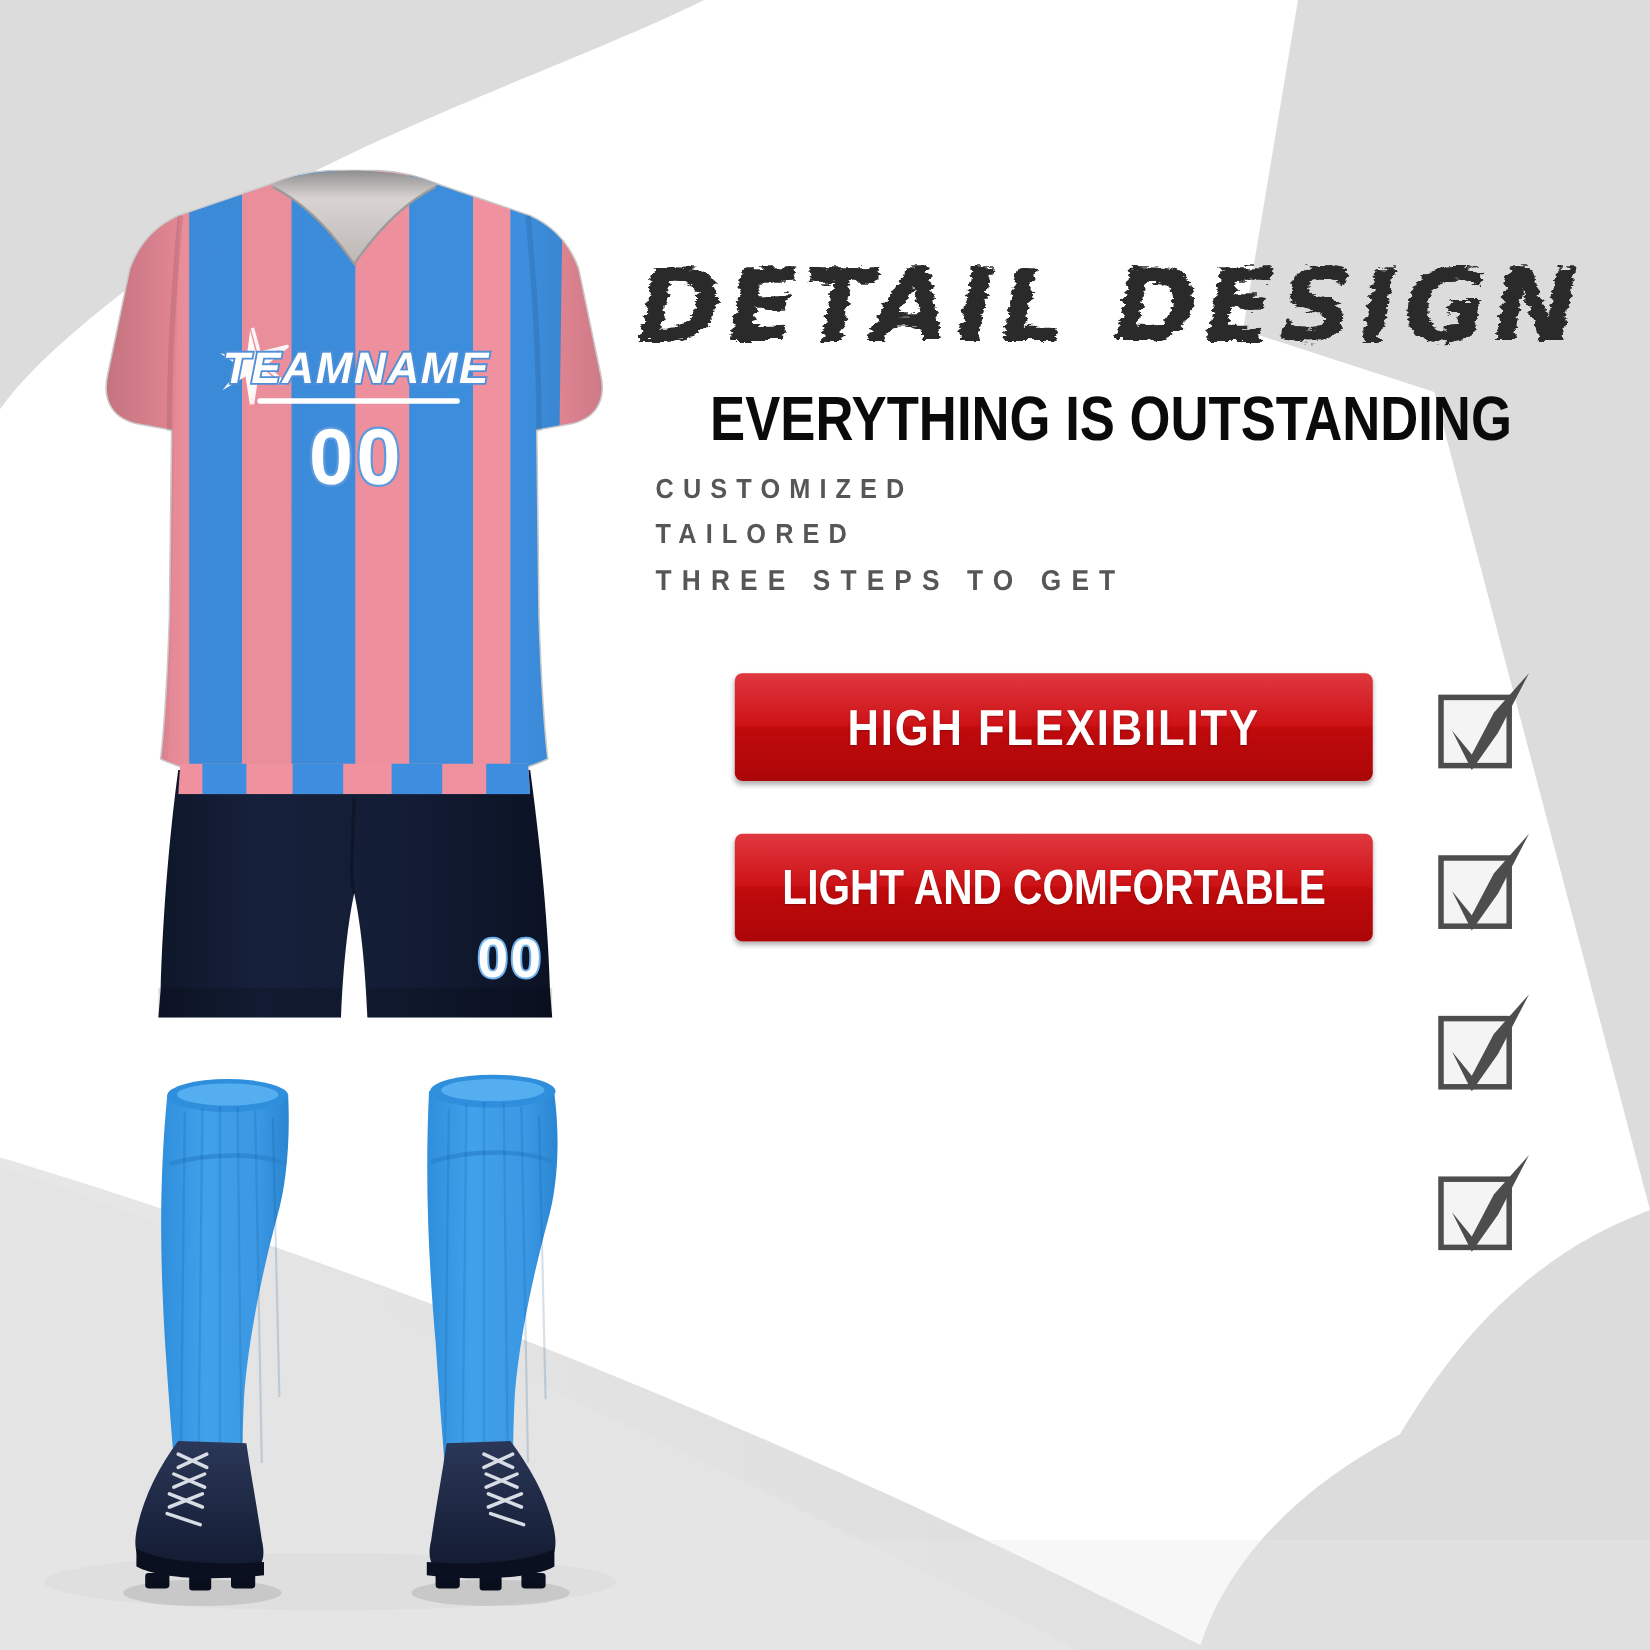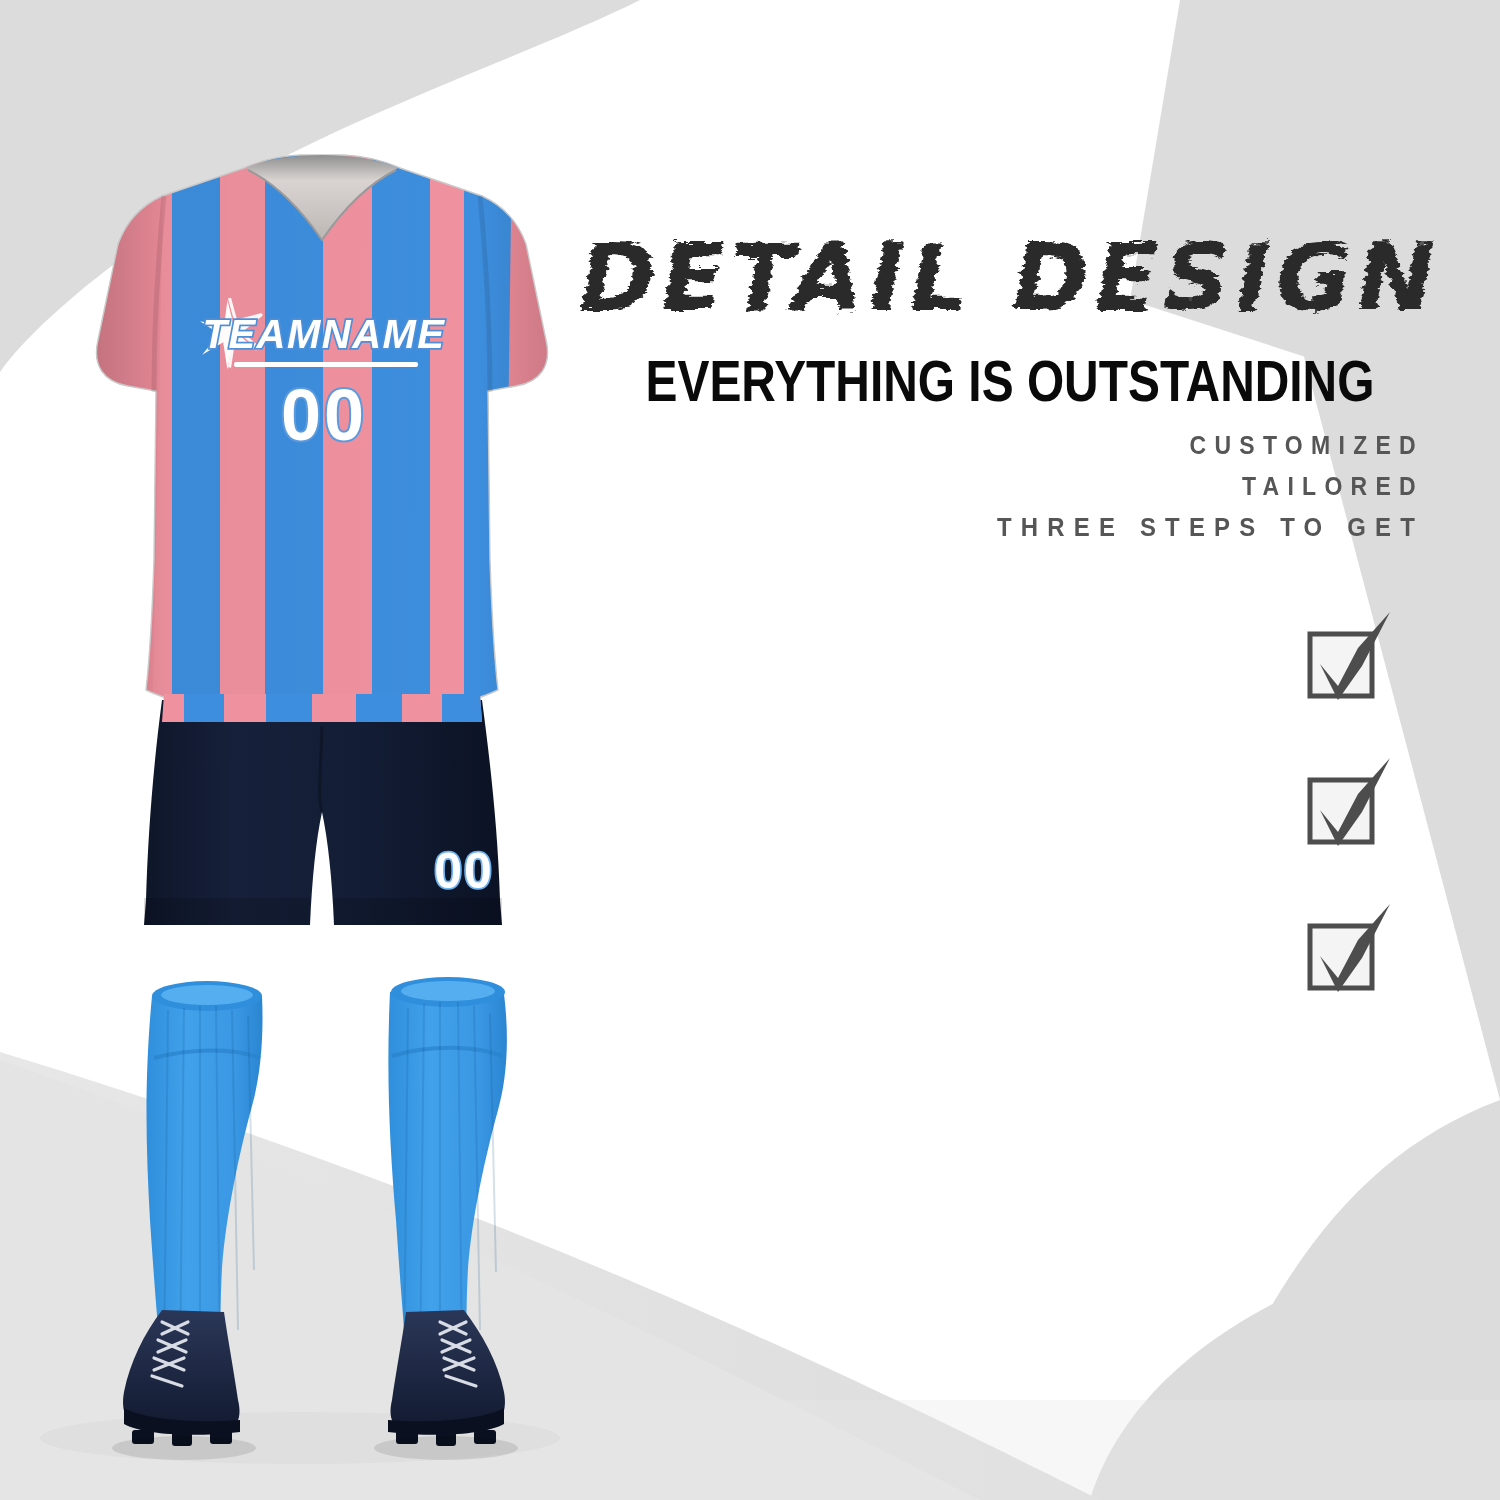--- a/index.html
+++ b/index.html
@@ -31,21 +31,21 @@
   .subhead{
     position:absolute; left:0; top:352px; width:900px; text-align:center;
     font-family:"Liberation Sans Narrow","Liberation Sans", sans-serif;
     font-size:57px; font-weight:bold; color:#0a0a0a;
     letter-spacing:0px; line-height:1.02;
     transform:scaleX(0.84); transform-origin:center top;
     white-space:nowrap;
   }
 
   .taglines{
-    position:absolute; left:0; top:425px; width:900px; text-align:right;
+    position:absolute; left:0; top:425px; width:900px; text-align:left;
   }
   .tagline{
     font-family:"Liberation Sans", sans-serif;
     font-weight:bold; color:#565656;
     font-size:25px; letter-spacing:9px; line-height:1.62;
     transform:scaleX(0.92); display:block;
   }
   .tagline.l3{ font-size:26px; letter-spacing:10px; }
 
   
@@ -372,26 +372,38 @@
 
   <div class="taglines">
     <span class="tagline l1">CUSTOMIZED</span>
     <span class="tagline l2">TAILORED</span>
     <span class="tagline l3">THREE STEPS TO GET</span>
   </div>
 
   <div class="features">
 
     <div class="feature-row">
+      <div class="badge">
+        <span class="badge-label">HIGH FLEXIBILITY</span>
+      </div>
       <svg class="check" viewBox="0 0 112 112">
         <rect x="24" y="30" width="62" height="62" fill="#f4f4f4" stroke="#4d4d4d" stroke-width="5"></rect>
         <path d="M34,60 L52,82 L72,44 L104,8 L76,62 L52,96 Z" fill="#4d4d4d"></path>
       </svg>
     </div>
 
+    <div class="feature-row">
+      <div class="badge">
+        <span class="badge-label long">LIGHT AND COMFORTABLE</span>
+      </div>
+      <svg class="check" viewBox="0 0 112 112">
+        <rect x="24" y="30" width="62" height="62" fill="#f4f4f4" stroke="#4d4d4d" stroke-width="5"></rect>
+        <path d="M34,60 L52,82 L72,44 L104,8 L76,62 L52,96 Z" fill="#4d4d4d"></path>
+      </svg>
+    </div>
 
     <div class="feature-row">
       <svg class="check" viewBox="0 0 112 112">
         <rect x="24" y="30" width="62" height="62" fill="#f4f4f4" stroke="#4d4d4d" stroke-width="5"></rect>
         <path d="M34,60 L52,82 L72,44 L104,8 L76,62 L52,96 Z" fill="#4d4d4d"></path>
       </svg>
     </div>
 
     <div class="feature-row">
       <svg class="check" viewBox="0 0 112 112">

